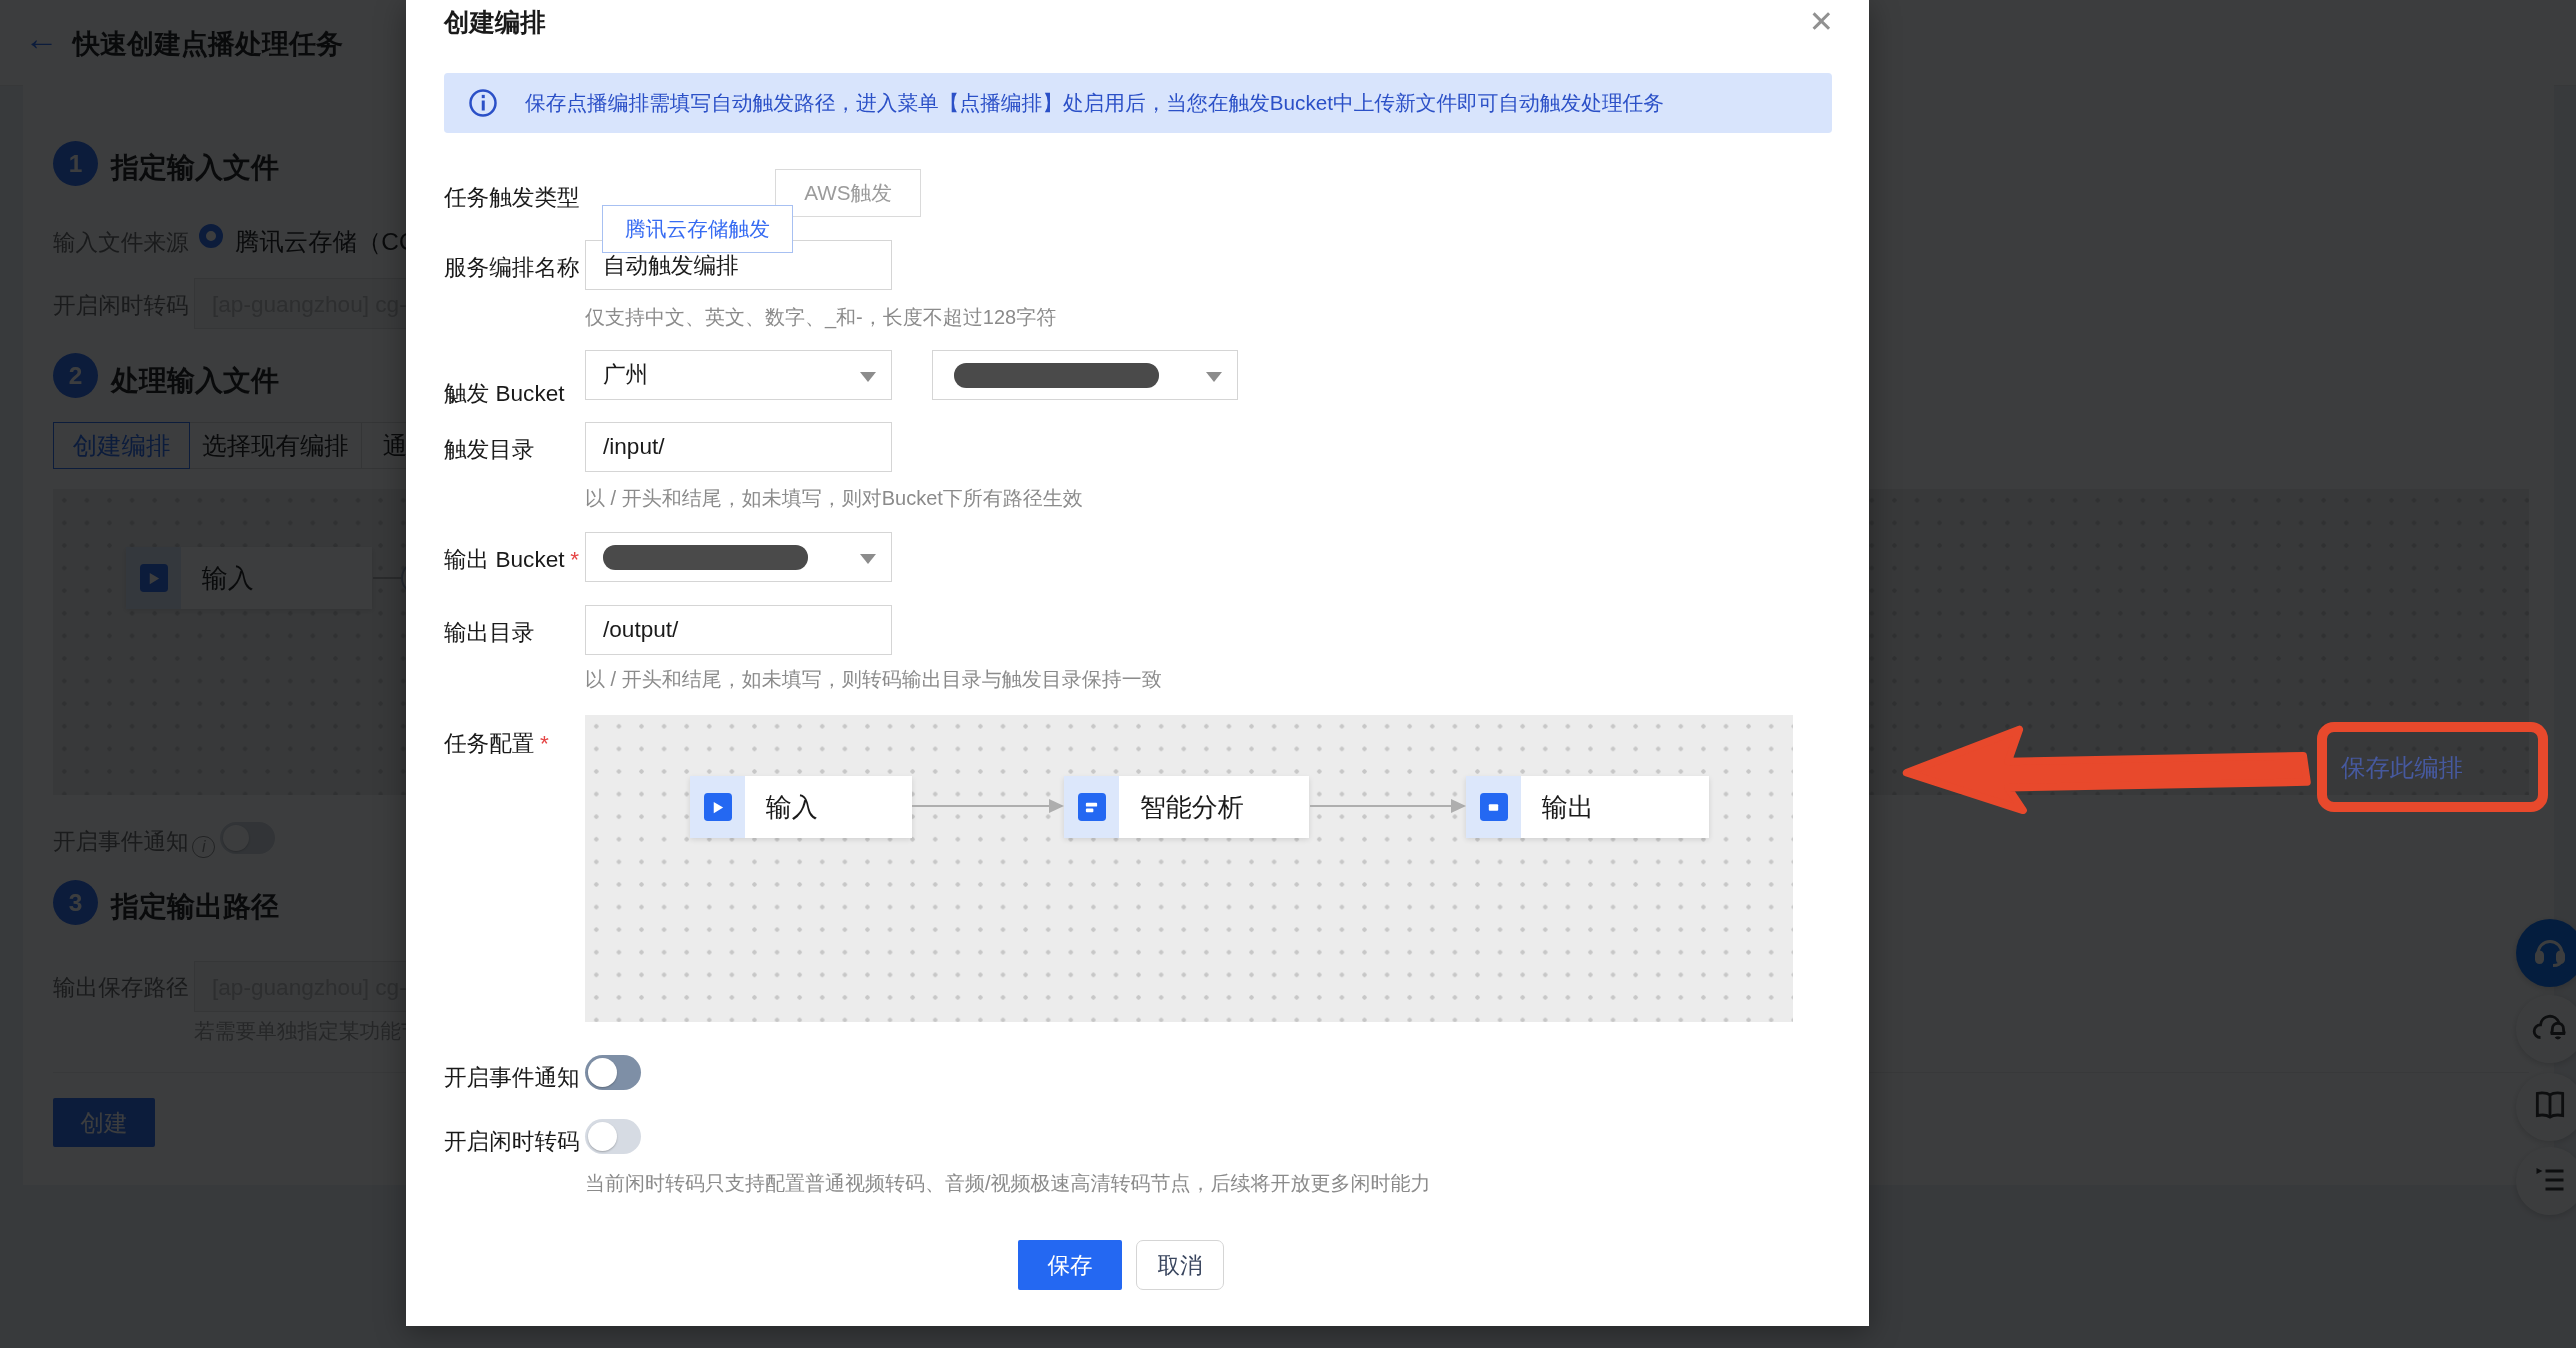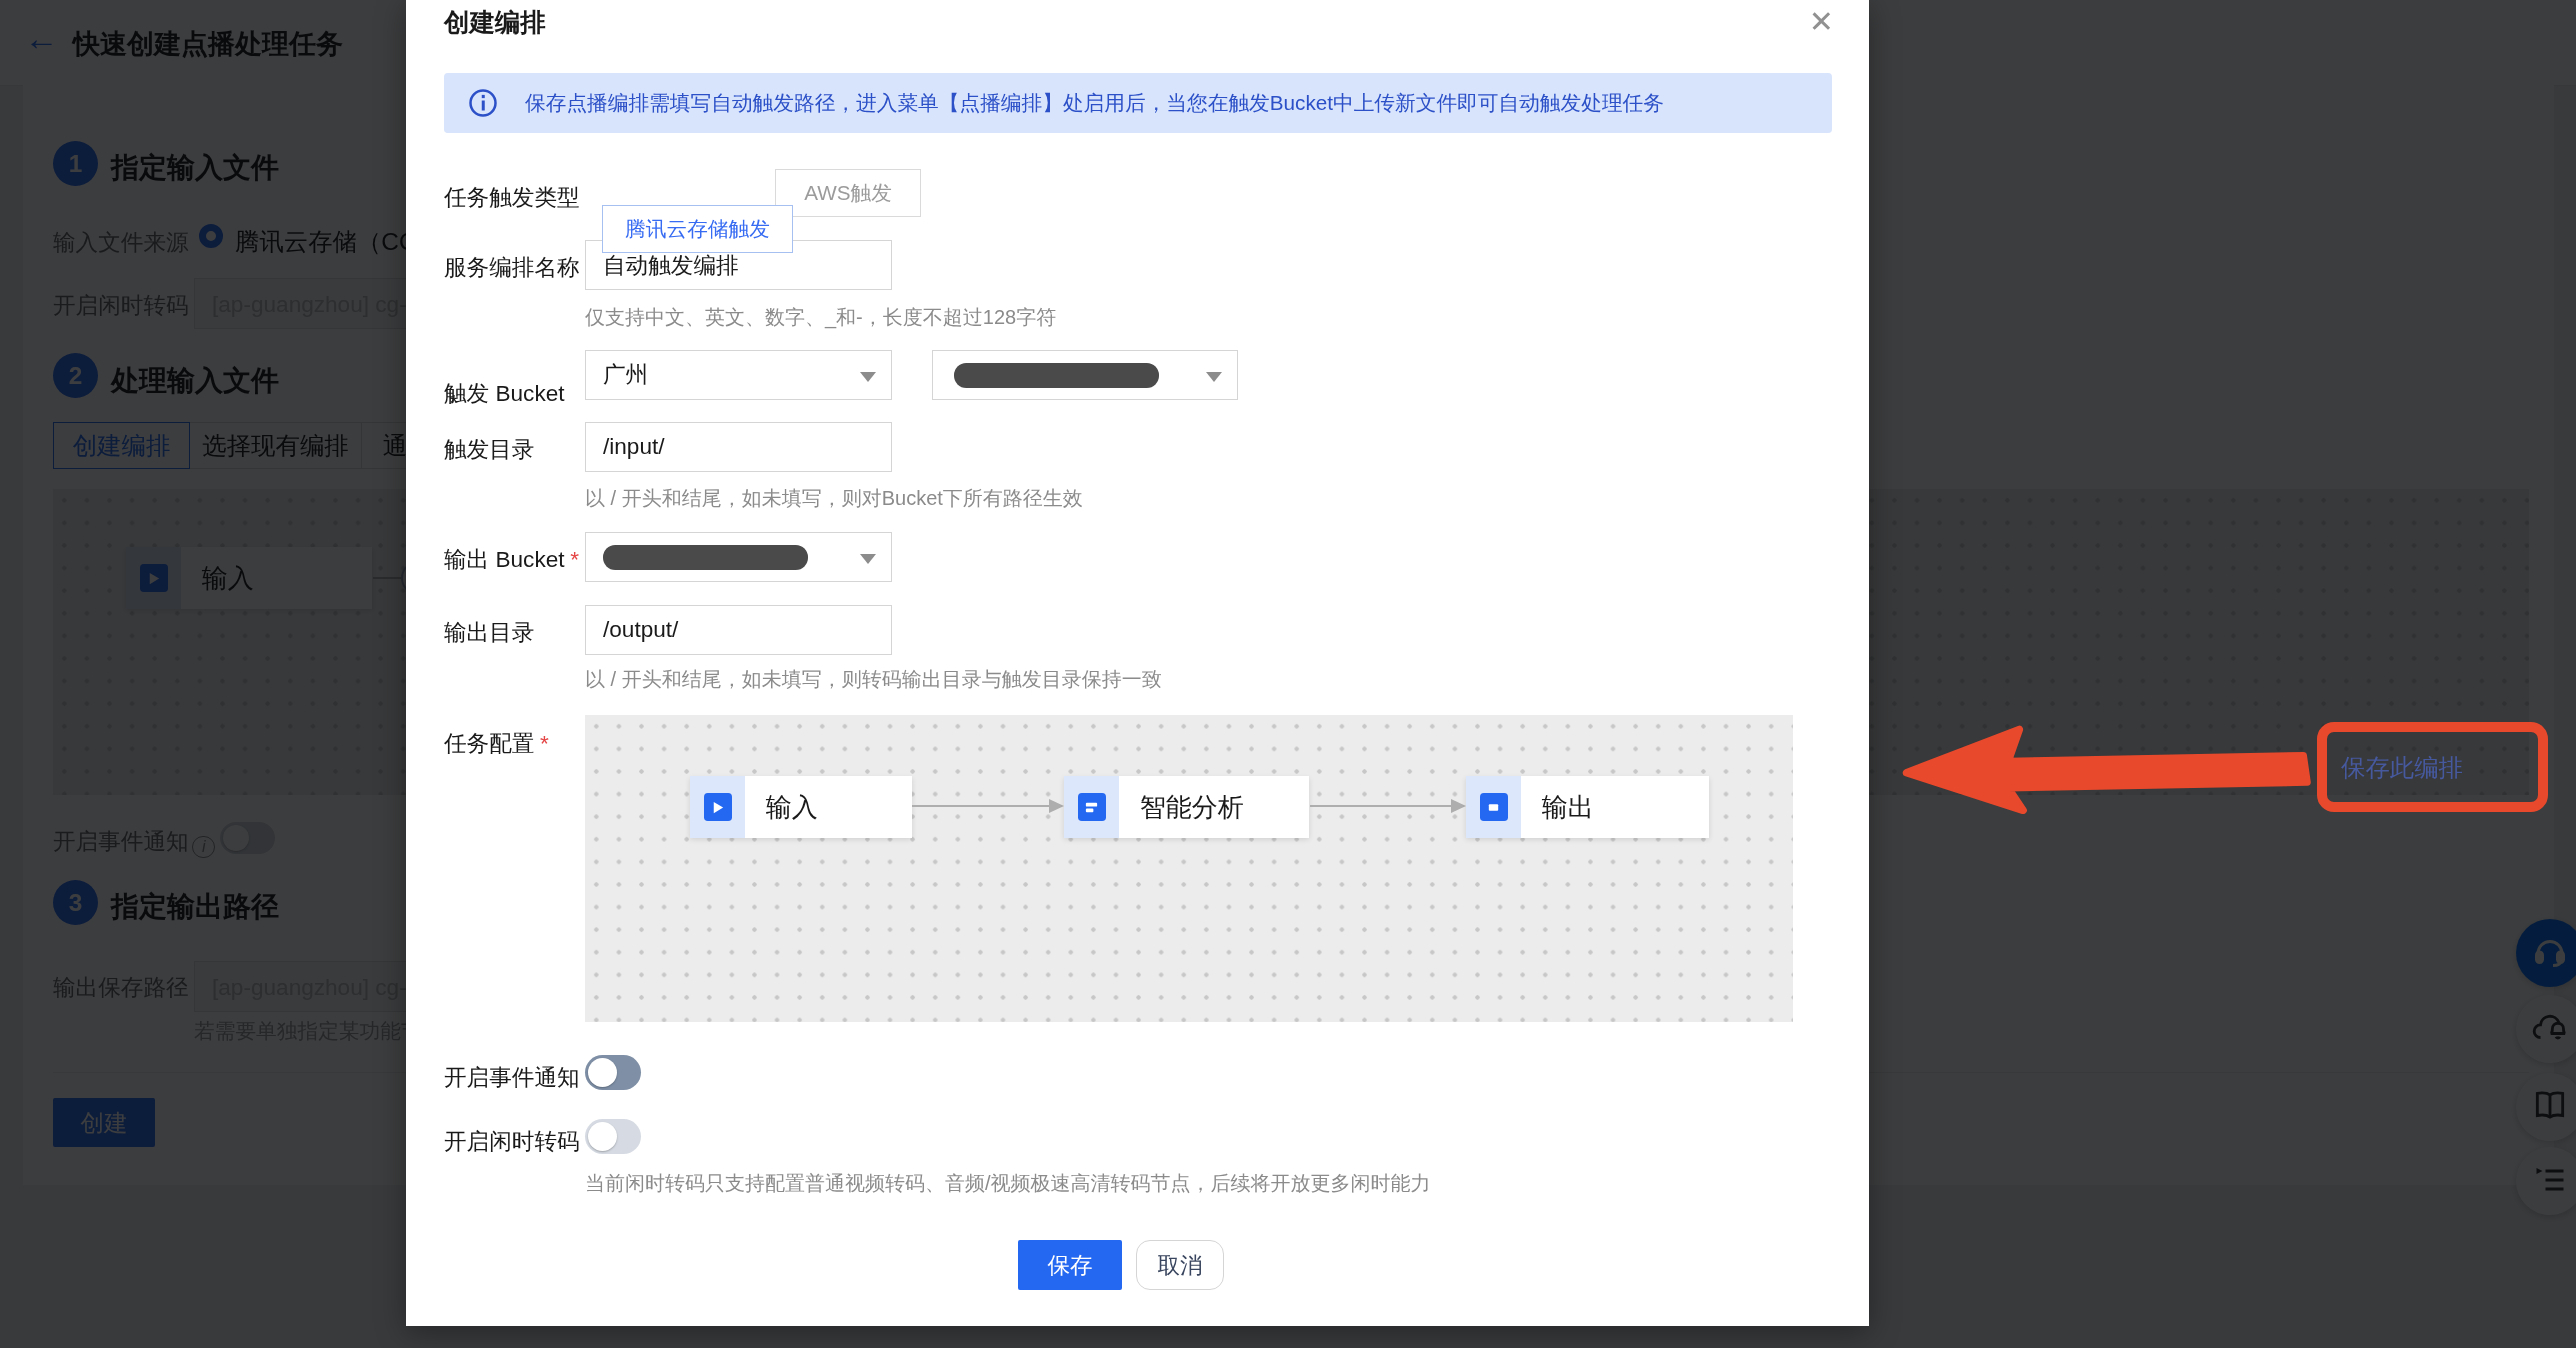--- a/index.html
+++ b/index.html
@@ -58,21 +58,21 @@
   .m-sel .val{position:absolute;left:17px;top:0;line-height:48px;font-size:22.6px;color:#1a1a1a;}
   .caret{position:absolute;right:15px;top:20.7px;width:0;height:0;border-left:8.5px solid transparent;
     border-right:8.5px solid transparent;border-top:10.3px solid #8c8c8c;}
   .redact{position:absolute;top:12.2px;height:24.4px;border-radius:12.2px;background:#4a4a4a;}
   .m-tab{position:absolute;height:48px;box-sizing:border-box;border:0.9px solid #dadada;background:#fff;text-align:center;
     font-size:20.7px;line-height:46px;color:#9b9b9b;cursor:pointer;}
   .m-tab.active{border-color:#A7C0F2;color:#366BF2;z-index:2;}
   #m-save{position:absolute;left:612px;top:1240px;width:104px;height:50px;background:#2468F2;color:#fff;border:none;
     font-size:22.6px;font-family:inherit;border-radius:1.9px;cursor:pointer;}
   #m-cancel{position:absolute;left:730px;top:1240px;width:88px;height:50px;background:#fff;color:#39455E;
-    border:0.9px solid #d5d5d5;font-size:22.6px;font-family:inherit;border-radius:14px;cursor:pointer;}
+    border:0.9px solid #d5d5d5;font-size:22.6px;font-family:inherit;border-radius:7px;cursor:pointer;}
 
   
   #anno-box{position:absolute;left:2317px;top:722px;width:231px;height:90px;border:10.3px solid #E8492C;border-radius:17px;
     z-index:70;box-sizing:border-box;}
   #anno-link{position:absolute;left:2341px;top:752px;font-size:24.4px;color:#46599F;z-index:71;cursor:pointer;}
   #anno-arrow{position:absolute;left:0;top:0;z-index:70;pointer-events:none;}
 </style>
 </head>
 <body>
 

